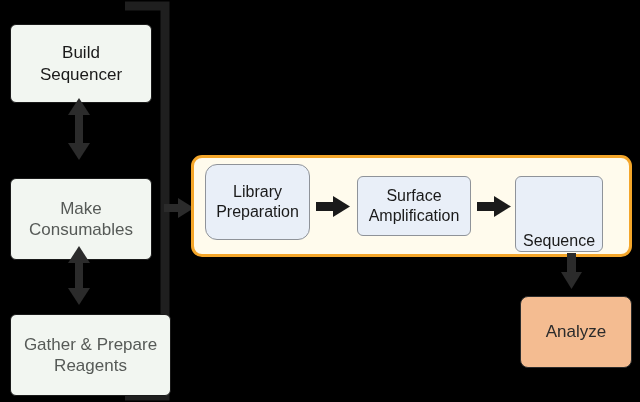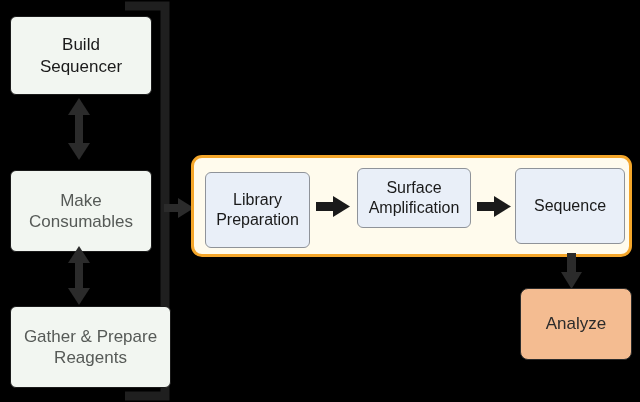--- a/index.html
+++ b/index.html
@@ -19,20 +19,21 @@
 
   
   .node {
     position: absolute;
     box-sizing: border-box;
     display: flex;
     align-items: center;
     justify-content: center;
     text-align: center;
     line-height: 1.25;
+    margin-top: 8px;
   }
   .node .label {
     display: block;
     padding: 0 6px;
     white-space: pre-line;
   }
 
   
   .box-left {
     background: #f2f6f1;
@@ -131,31 +132,31 @@
       <g fill="#2b2b2b" stroke="none">
         <rect x="0" y="11" width="18" height="8"></rect>
         <polygon points="30,15 14,25 14,5"></polygon>
       </g>
     </svg>
   </div>
 
   <div class="group-container" style="left:191px; top:155px; width:441px; height:102px;">
   </div>
 
-  <div class="node box-step" style="left:205px; top:172px; width:105px; height:76px;">
+  <div class="node box-step" style="left:205px; top:156px; width:105px; height:76px;border-radius:12px;">
     <span class="label">Library
 Preparation</span>
   </div>
 
   <div class="node box-step" style="left:357px; top:168px; width:114px; height:60px;">
     <span class="label">Surface
 Amplification</span>
   </div>
 
-  <div class="node box-step" style="left:515px; top:168px; width:110px; height:76px;">
+  <div class="node box-step" style="left:515px; top:168px; width:88px; height:76px;align-items:flex-end;">
     <span class="label">Sequence</span>
   </div>
 
   <div class="conn" style="left:316px; top:192px; width:36px; height:29px;">
     <svg width="36" height="29" viewBox="0 0 36 29" xmlns="http://www.w3.org/2000/svg">
       <g fill="#1a1a1a" stroke="none">
         <rect x="0" y="10" width="20" height="9"></rect>
         <polygon points="34,14.5 17,25 17,4"></polygon>
       </g>
     </svg>

